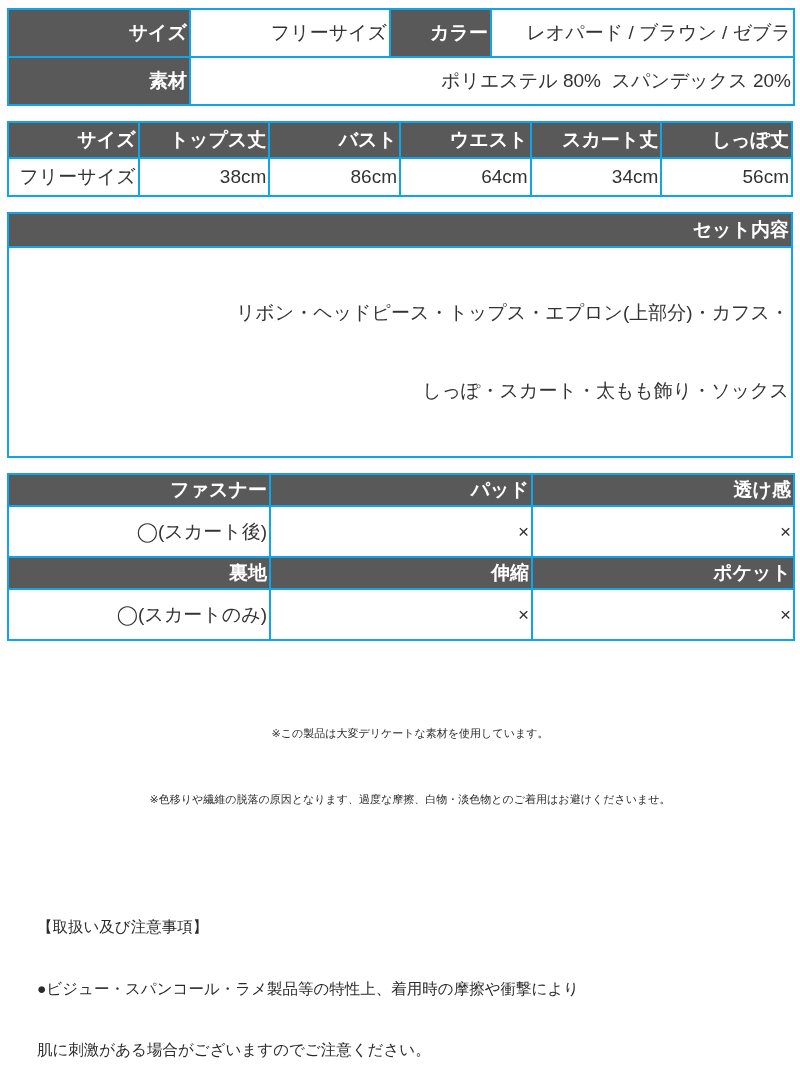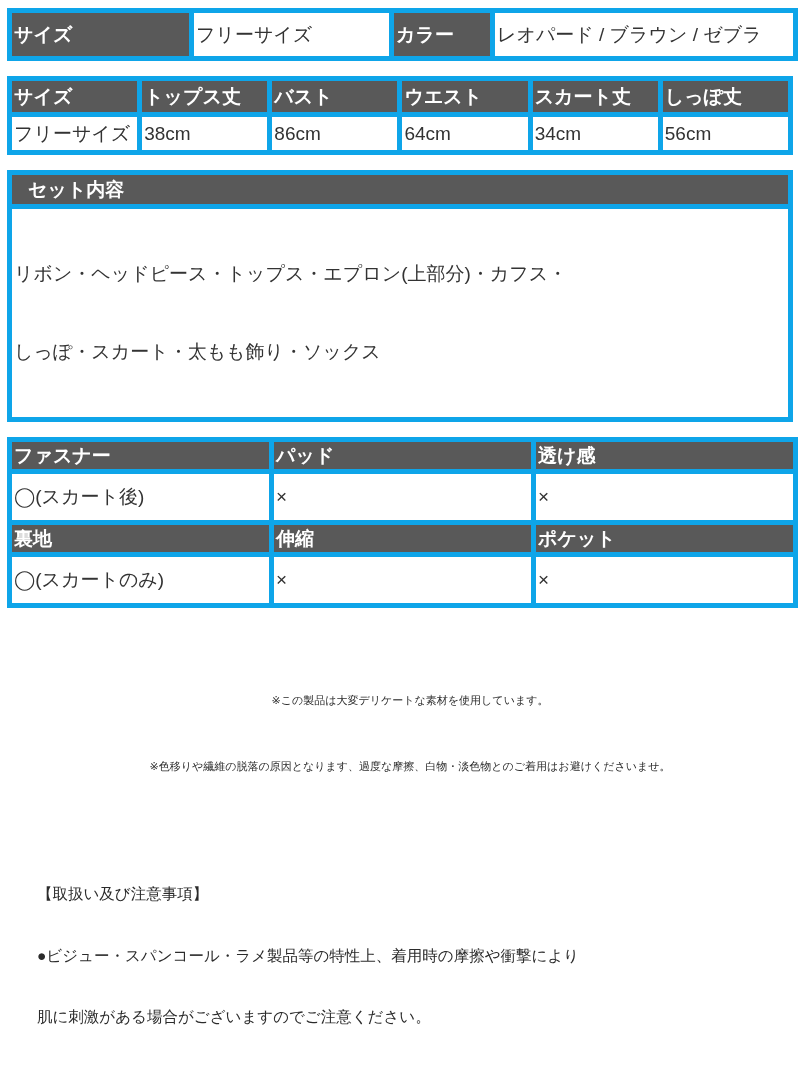--- a/index.html
+++ b/index.html
@@ -13,22 +13,22 @@
   }
   .page { padding: 8px 7px 0 7px; }
 
   table {
     border-collapse: collapse;
     table-layout: fixed;
     width: 786px;
     margin-bottom: 15px;
   }
   td {
-    border: 5px solid #0ea5e9;
-    text-align: left;
+    border: 2px solid #0ea5e9;
+    text-align: right;
     vertical-align: middle;
     font-size: 19px;
     padding: 0 2px;
     white-space: pre-wrap;
     color: #333333;
     background: #ffffff;
   }
   td.dark {
     background: #595959;
     color: #ffffff;
@@ -80,20 +80,24 @@
         <col style="width:200px">
         <col style="width:101px">
         <col style="width:303px">
       </colgroup>
     <tbody>
         <tr>
       <td class="dark">サイズ</td>
       <td>フリーサイズ</td>
       <td class="dark">カラー</td>
       <td>レオパード / ブラウン / ゼブラ</td>
+    </tr>
+    <tr>
+      <td class="dark">素材</td>
+      <td colspan="3">ポリエステル 80%  スパンデックス 20%</td>
     </tr>
   </tbody>
     </table>
 
   <table class="t2">
     <tbody>
         <tr class="hrow">
       <td class="dark">サイズ</td>
       <td class="dark">トップス丈</td>
       <td class="dark">バスト</td>

